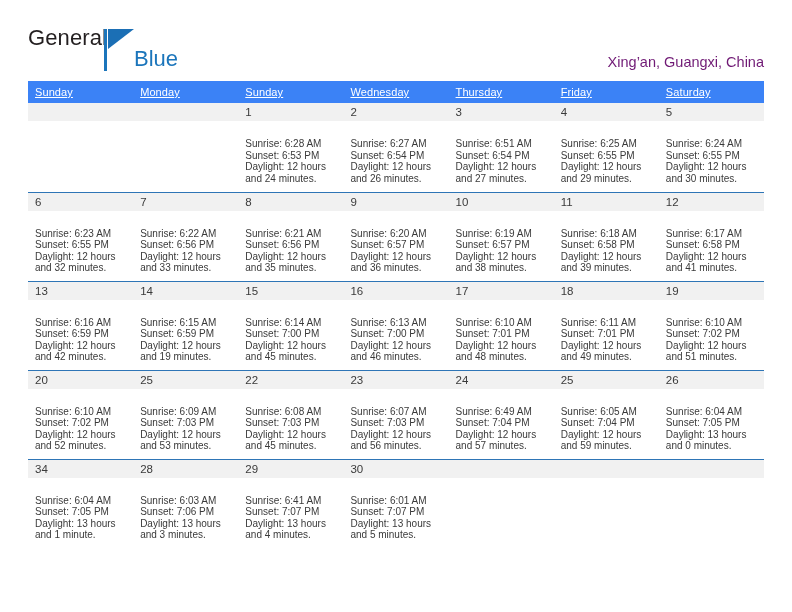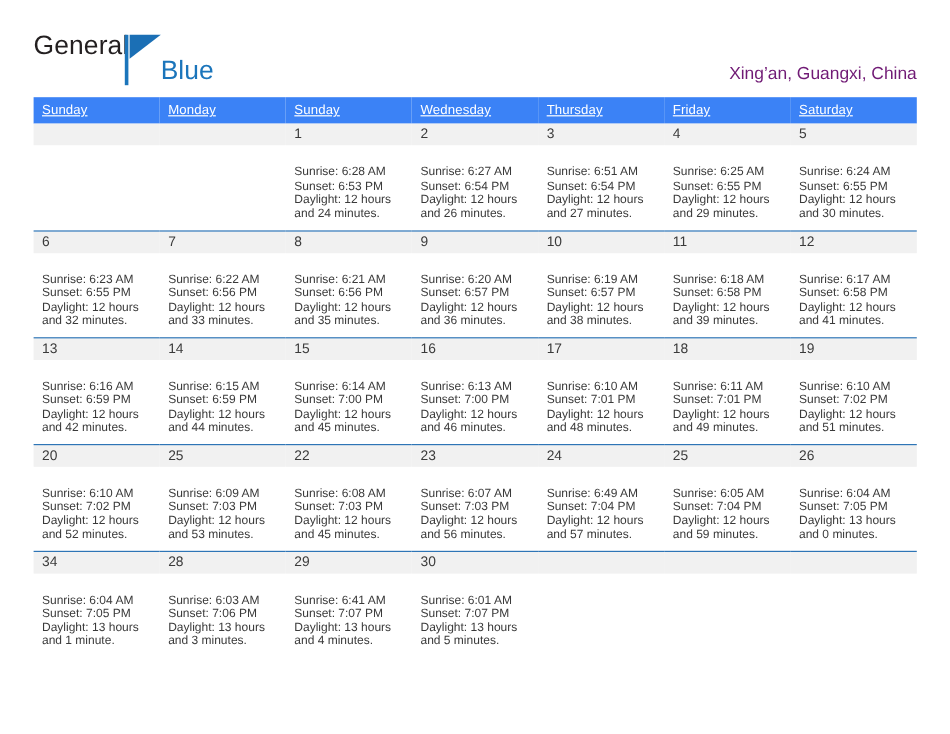--- a/index.html
+++ b/index.html
@@ -299,21 +299,21 @@
               <div>Daylight: 12 hours</div>
               <div>and 42 minutes.</div>
             </div>
           </td>
           <td>
             <div class="daynum">14</div>
             <div class="details">
               <div>Sunrise: 6:15 AM</div>
               <div>Sunset: 6:59 PM</div>
               <div>Daylight: 12 hours</div>
-              <div>and 44 minutes.</div>
+              <div>and 19 minutes.</div>
             </div>
           </td>
           <td>
             <div class="daynum">15</div>
             <div class="details">
               <div>Sunrise: 6:14 AM</div>
               <div>Sunset: 7:00 PM</div>
               <div>Daylight: 12 hours</div>
               <div>and 45 minutes.</div>
             </div>

